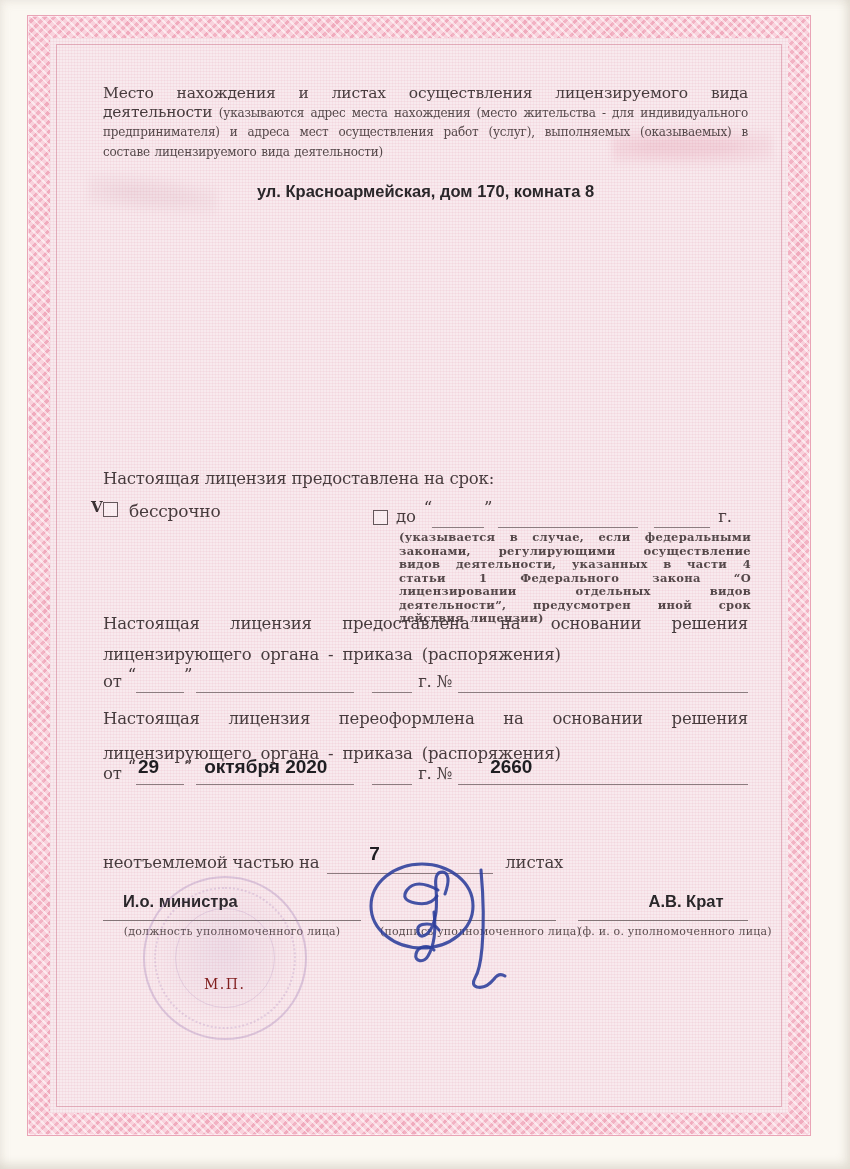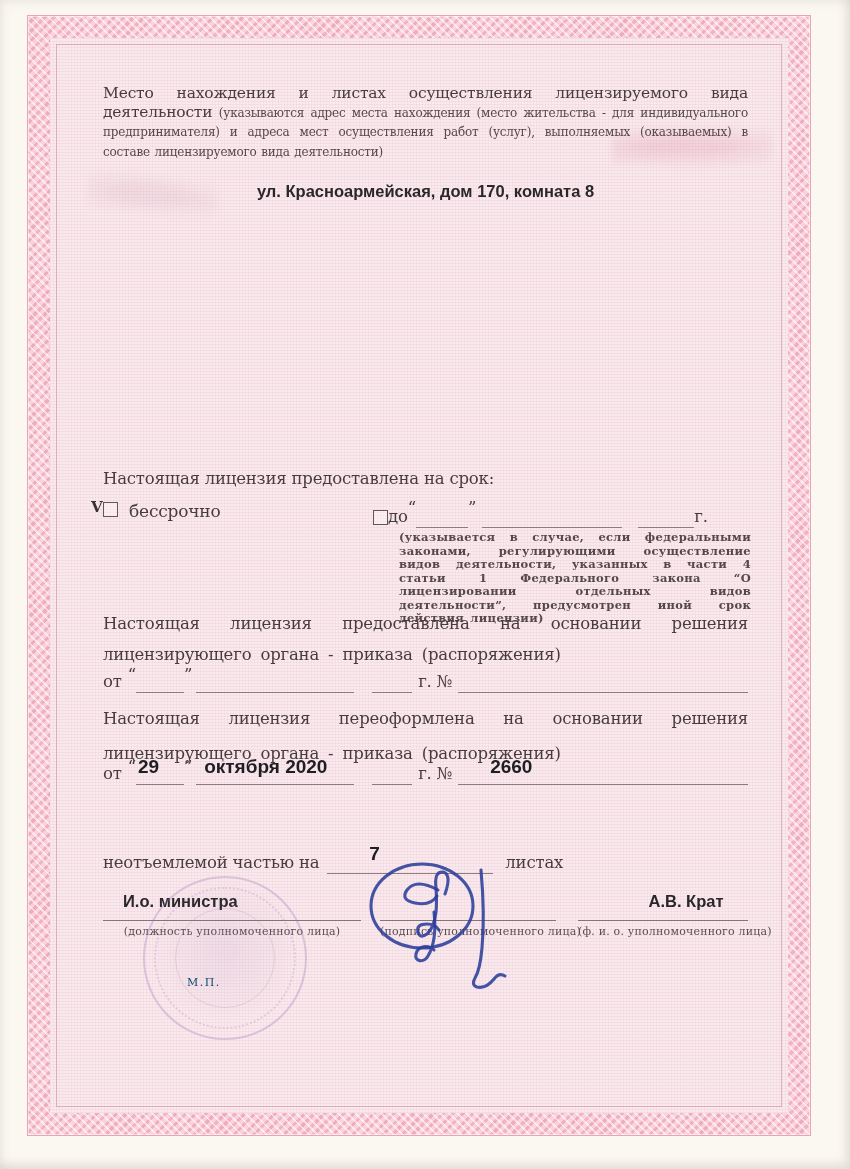--- a/index.html
+++ b/index.html
@@ -75,21 +75,21 @@
   .term-note { top:531px; left:296px; width:352px; font-size:11.5px; line-height:13.5px;
                text-align:justify; color:#55484a; letter-spacing:0.3px; word-spacing:2px;font-weight:bold; }
 
   .para { text-align:justify; line-height:31px; word-spacing:4px; }
   .granted-text { top:608px; }
   .reissued-text { top:701px; line-height:35px; }
 
   .fillrow { position:absolute; left:0; right:0; display:flex; align-items:flex-end; height:28px; }
   .granted-row { top:665px; }
   .reissued-row { top:757px; }
-  .ml6{margin-left:6px;} .ml4{margin-left:4px;} .ml8{margin-left:0;}
+  .ml6{margin-left:6px;} .ml4{margin-left:4px;} .ml8{margin-left:8px;}
   .ml16{margin-left:16px;} .ml18{margin-left:18px;}
   .w52{width:52px;} .w48{width:48px;} .w140{width:140px;} .w158{width:158px;}
   .w56{width:56px;} .w40{width:40px;} 
 
   .attach-row { height:30px; }
   .attach1 { top:804px; }
   .attach2 { top:844px; }
   .blank-a1 { width:105px; margin:0 14px 0 10px; }
   .blank-a2 { width:166px; margin:0 12px 0 8px; }
   .attach-row .val { bottom:8px; }
@@ -97,22 +97,22 @@
   .sign-block { position:absolute; top:892px; left:0; right:0; height:56px; }
   .sig-col { position:absolute; top:0; }
   .sig-name { font-family:"Liberation Sans",sans-serif; font-weight:700; font-size:16.5px;
               color:#2a272a; height:28px; letter-spacing:0; }
   .sig-cap { border-top:1.2px solid #847477; text-align:center; font-size:11px;
              color:#5a4c4e; padding-top:4px; letter-spacing:0.2px; white-space:nowrap; }
   .col1 { left:0; width:258px; } .col1 .sig-name { padding-left:20px; }
   .col2 { left:277px; width:176px; }
   .col3 { left:475px; width:170px; } .col3 .sig-name { text-align:center; padding-left:46px; }
 
-  .mp { position:absolute; left:187px; top:976px; font-size:11px; letter-spacing:1.5px;
-        color:#0c4a6e; }
+  .mp { position:absolute; left:204px; top:976px; font-size:14px; letter-spacing:1.5px;
+        color:#7f1d1d; }
 
   .stamp { position:absolute; left:143px; top:876px; width:164px; height:164px;
            border-radius:50%; border:2.5px solid rgba(150,112,176,.30);
            background: radial-gradient(circle at 50% 45%, rgba(150,112,176,.10), rgba(0,0,0,0) 62%); }
   .stamp::before { content:""; position:absolute; inset:9px; border-radius:50%;
                    border:2px dotted rgba(150,112,176,.22); }
   .stamp::after { content:""; position:absolute; inset:30px; border-radius:50%;
                   border:1.4px solid rgba(150,112,176,.20); }
 
   .signature-svg { position:absolute; left:350px; top:850px; width:190px; height:165px; }

